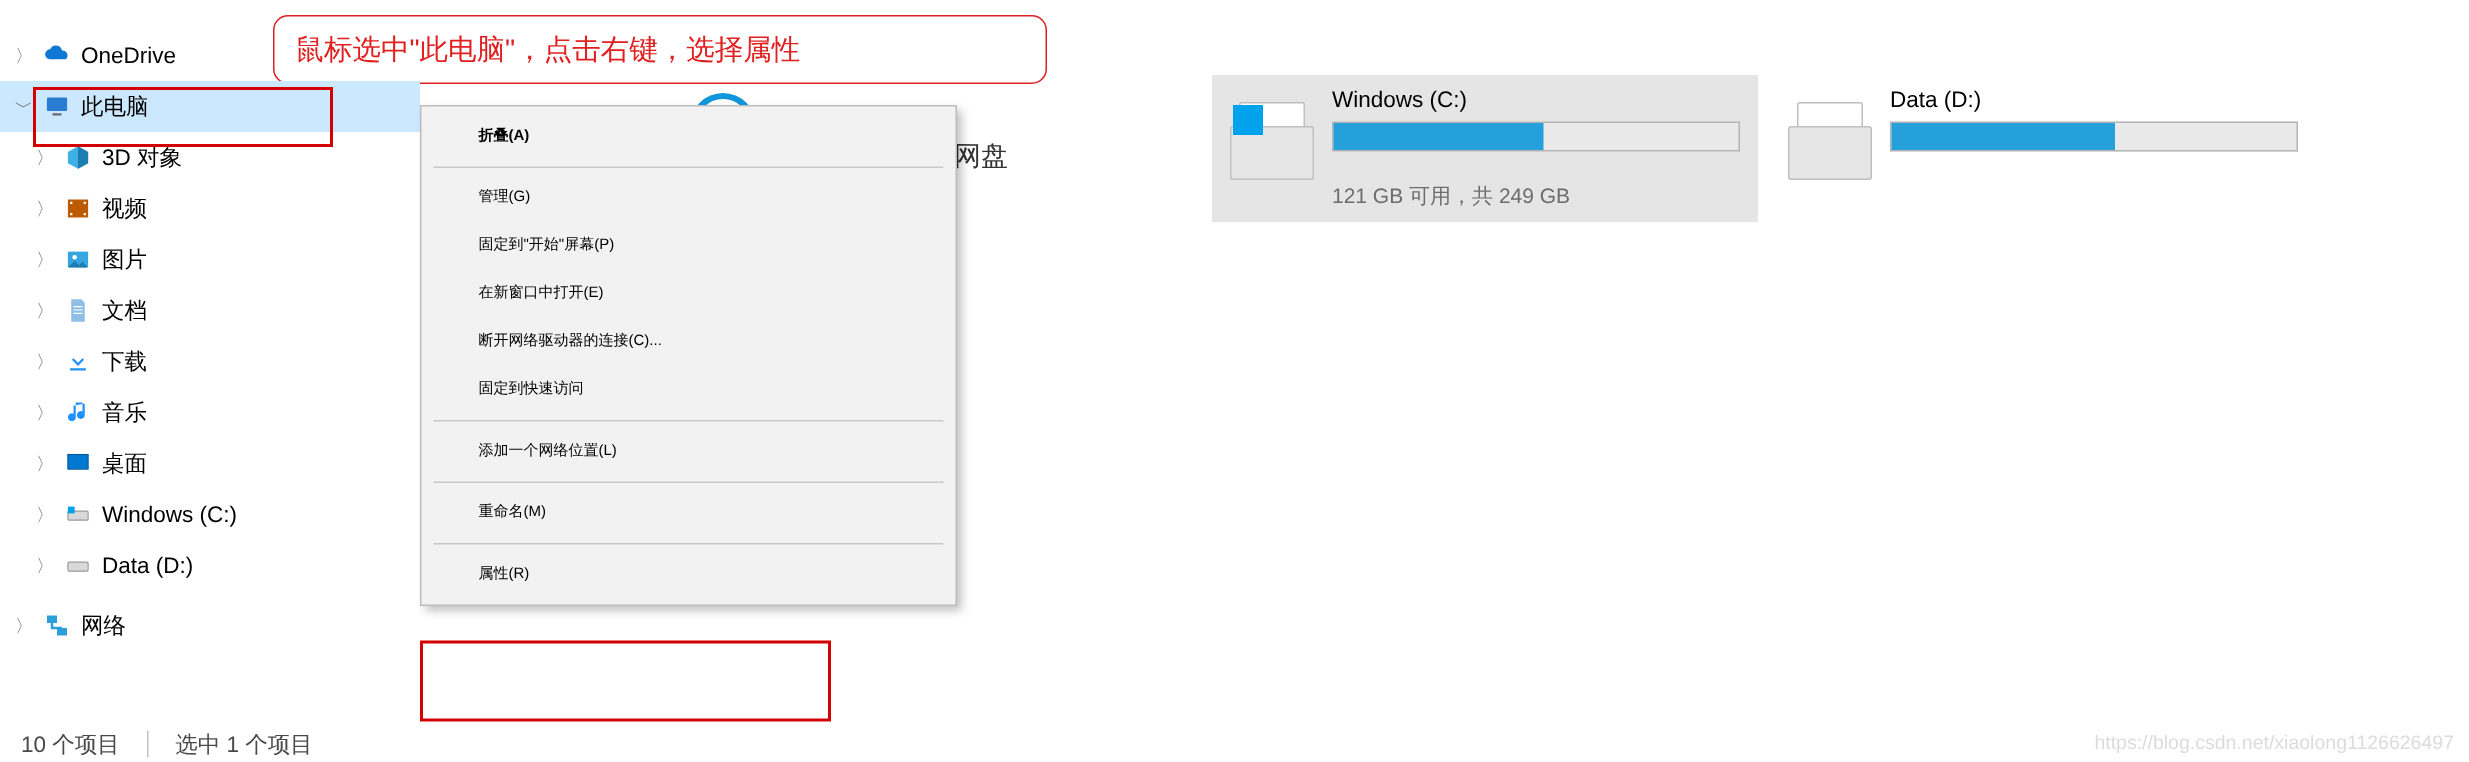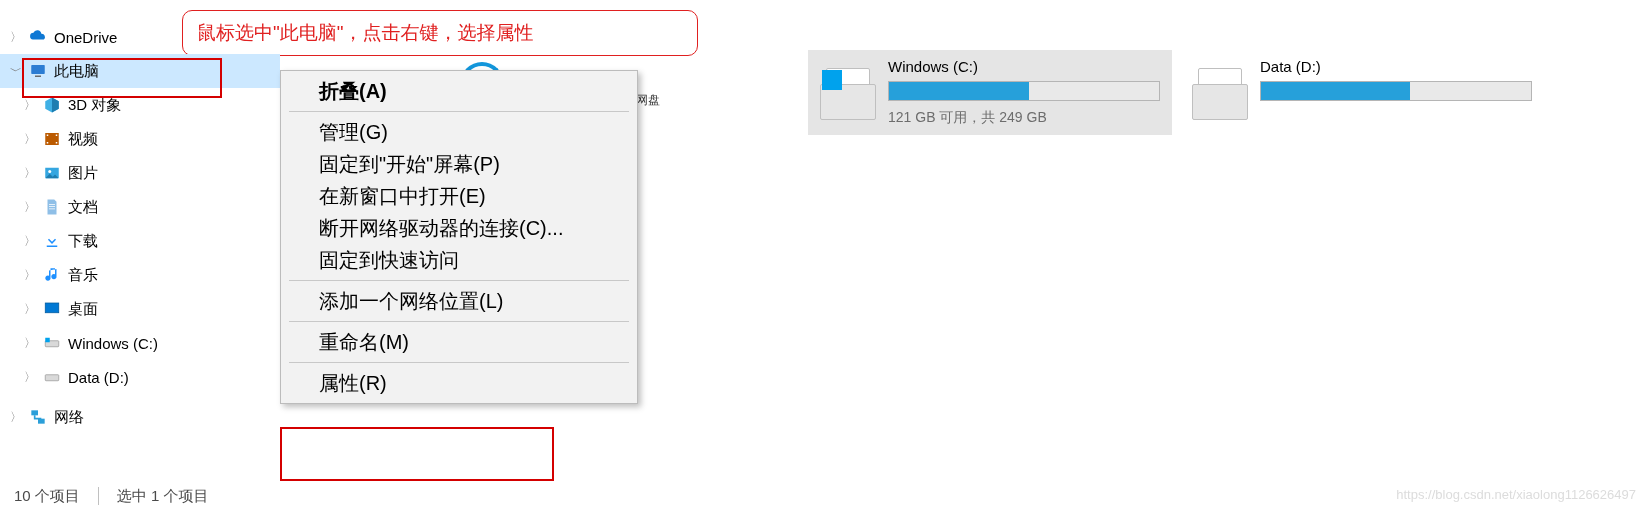--- a/index.html
+++ b/index.html
@@ -94,21 +94,21 @@
     left: 280px;
     top: 70px;
     width: 352px;
     background: #f2f2f2;
     border: 1px solid #bcbcbc;
     box-shadow: 3px 3px 6px rgba(0,0,0,.25);
     padding: 4px 2px;
   }
   .ctx .mi {
     padding: 6px 14px 6px 36px;
-    font-size: 20px;
+    font-size: 10px;
     line-height: 20px;
     cursor: default;
   }
   .ctx .mi.bold { font-weight: 700; }
   .ctx hr {
     border: none;
     border-top: 1px solid #c8c8c8;
     margin: 4px 6px;
   }
   .ctx-red {
@@ -134,21 +134,21 @@
   .baidu .ring {
     width: 36px; height: 36px;
     border: 4px solid #1296db;
     border-bottom-color: transparent;
     border-radius: 50%;
   }
   .baidu-behind {
     position: absolute;
     left: 636px;
     top: 92px;
-    font-size: 12px;
+    font-size: 18px;
     color: #333;
   }
 
   
   .drive {
     position: absolute;
     top: 50px;
     display: flex;
     align-items: flex-start;
     gap: 12px;
@@ -182,21 +182,21 @@
     width: 270px; height: 18px;
     border: 1px solid #b5b5b5;
     background: #e9e9e9;
     position: relative;
   }
   .drive .bar .fill {
     position:absolute; left:0; top:0; bottom:0;
     background:#26a0da;
   }
   .drive .sub {
-    margin-top: 8px;
+    margin-top: 21px;
     font-size: 14px;
     color: #6d6d6d;
   }
 
   
   .status {
     position: absolute;
     left: 14px;
     bottom: 2px;
     font-size: 15px;

